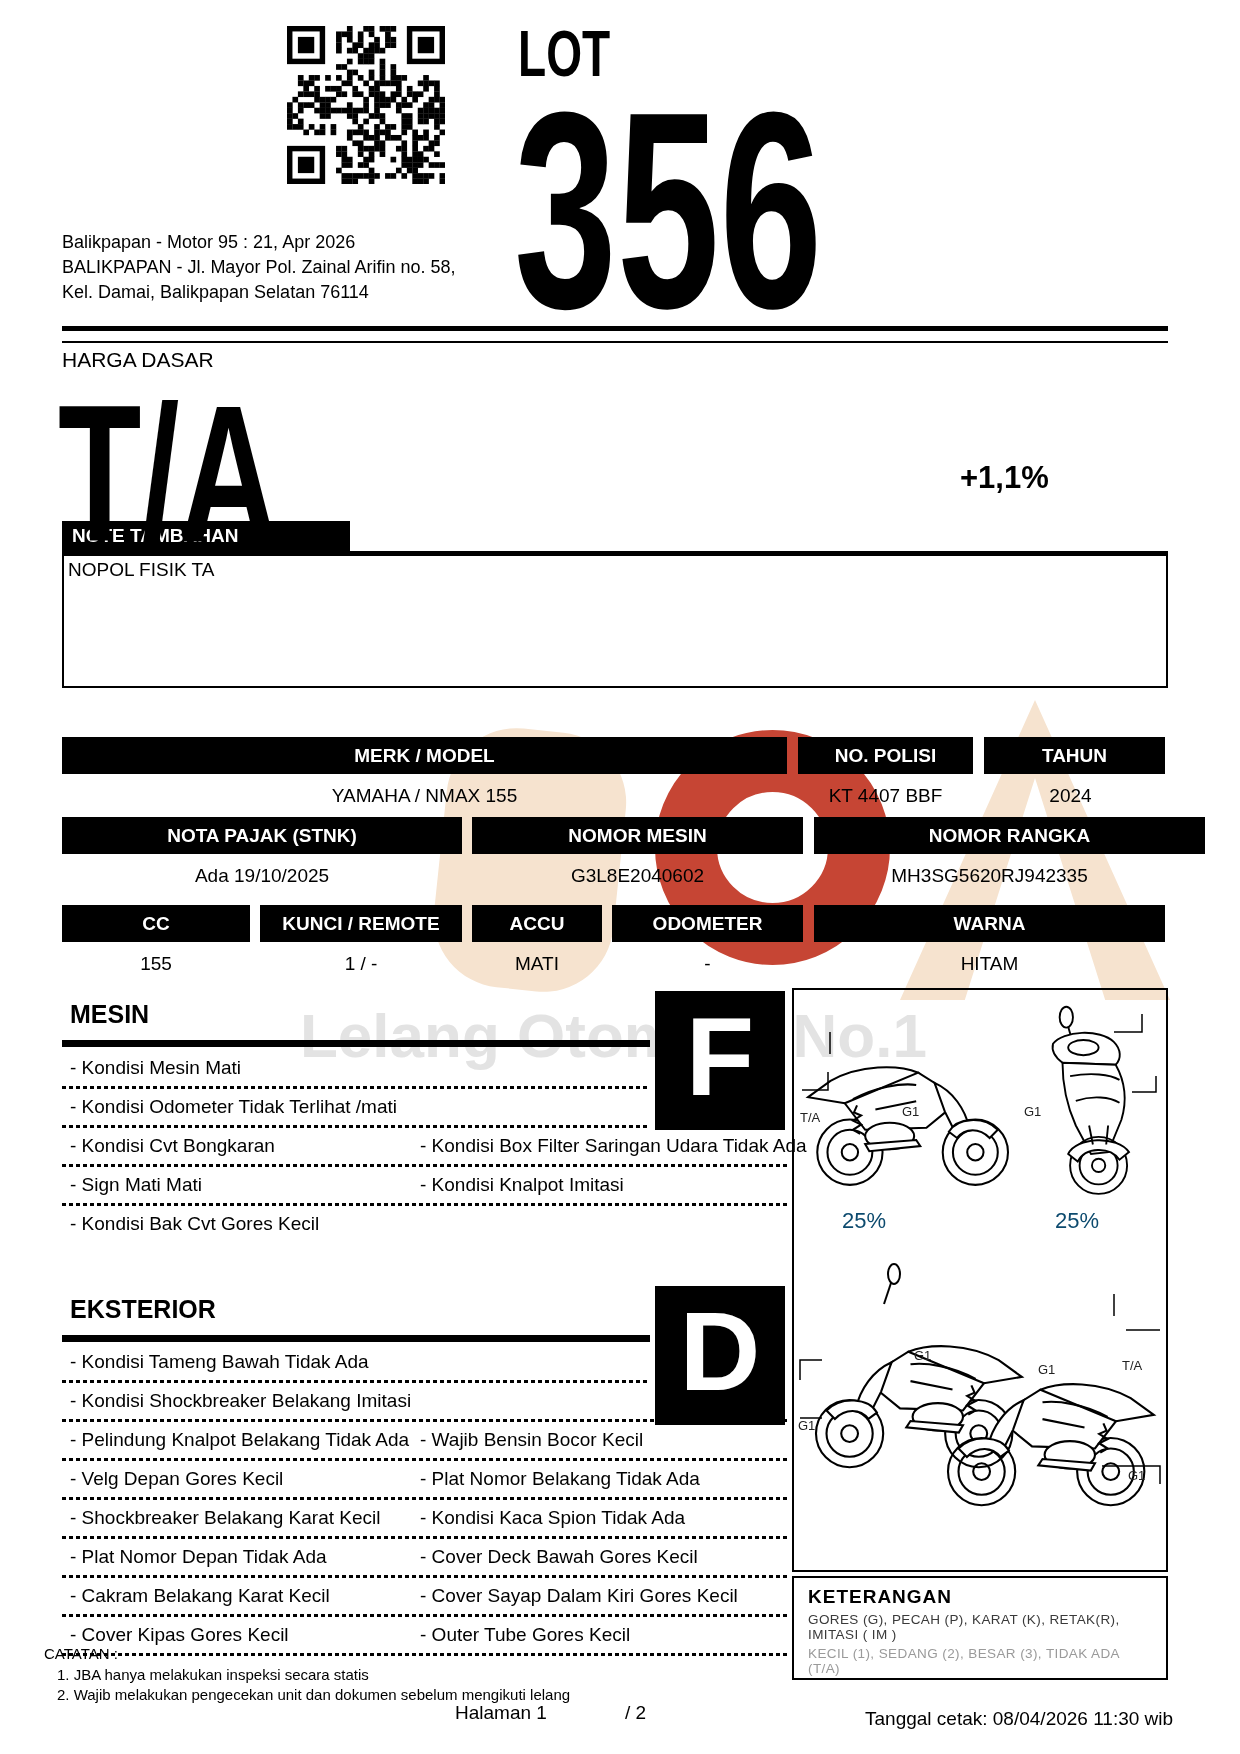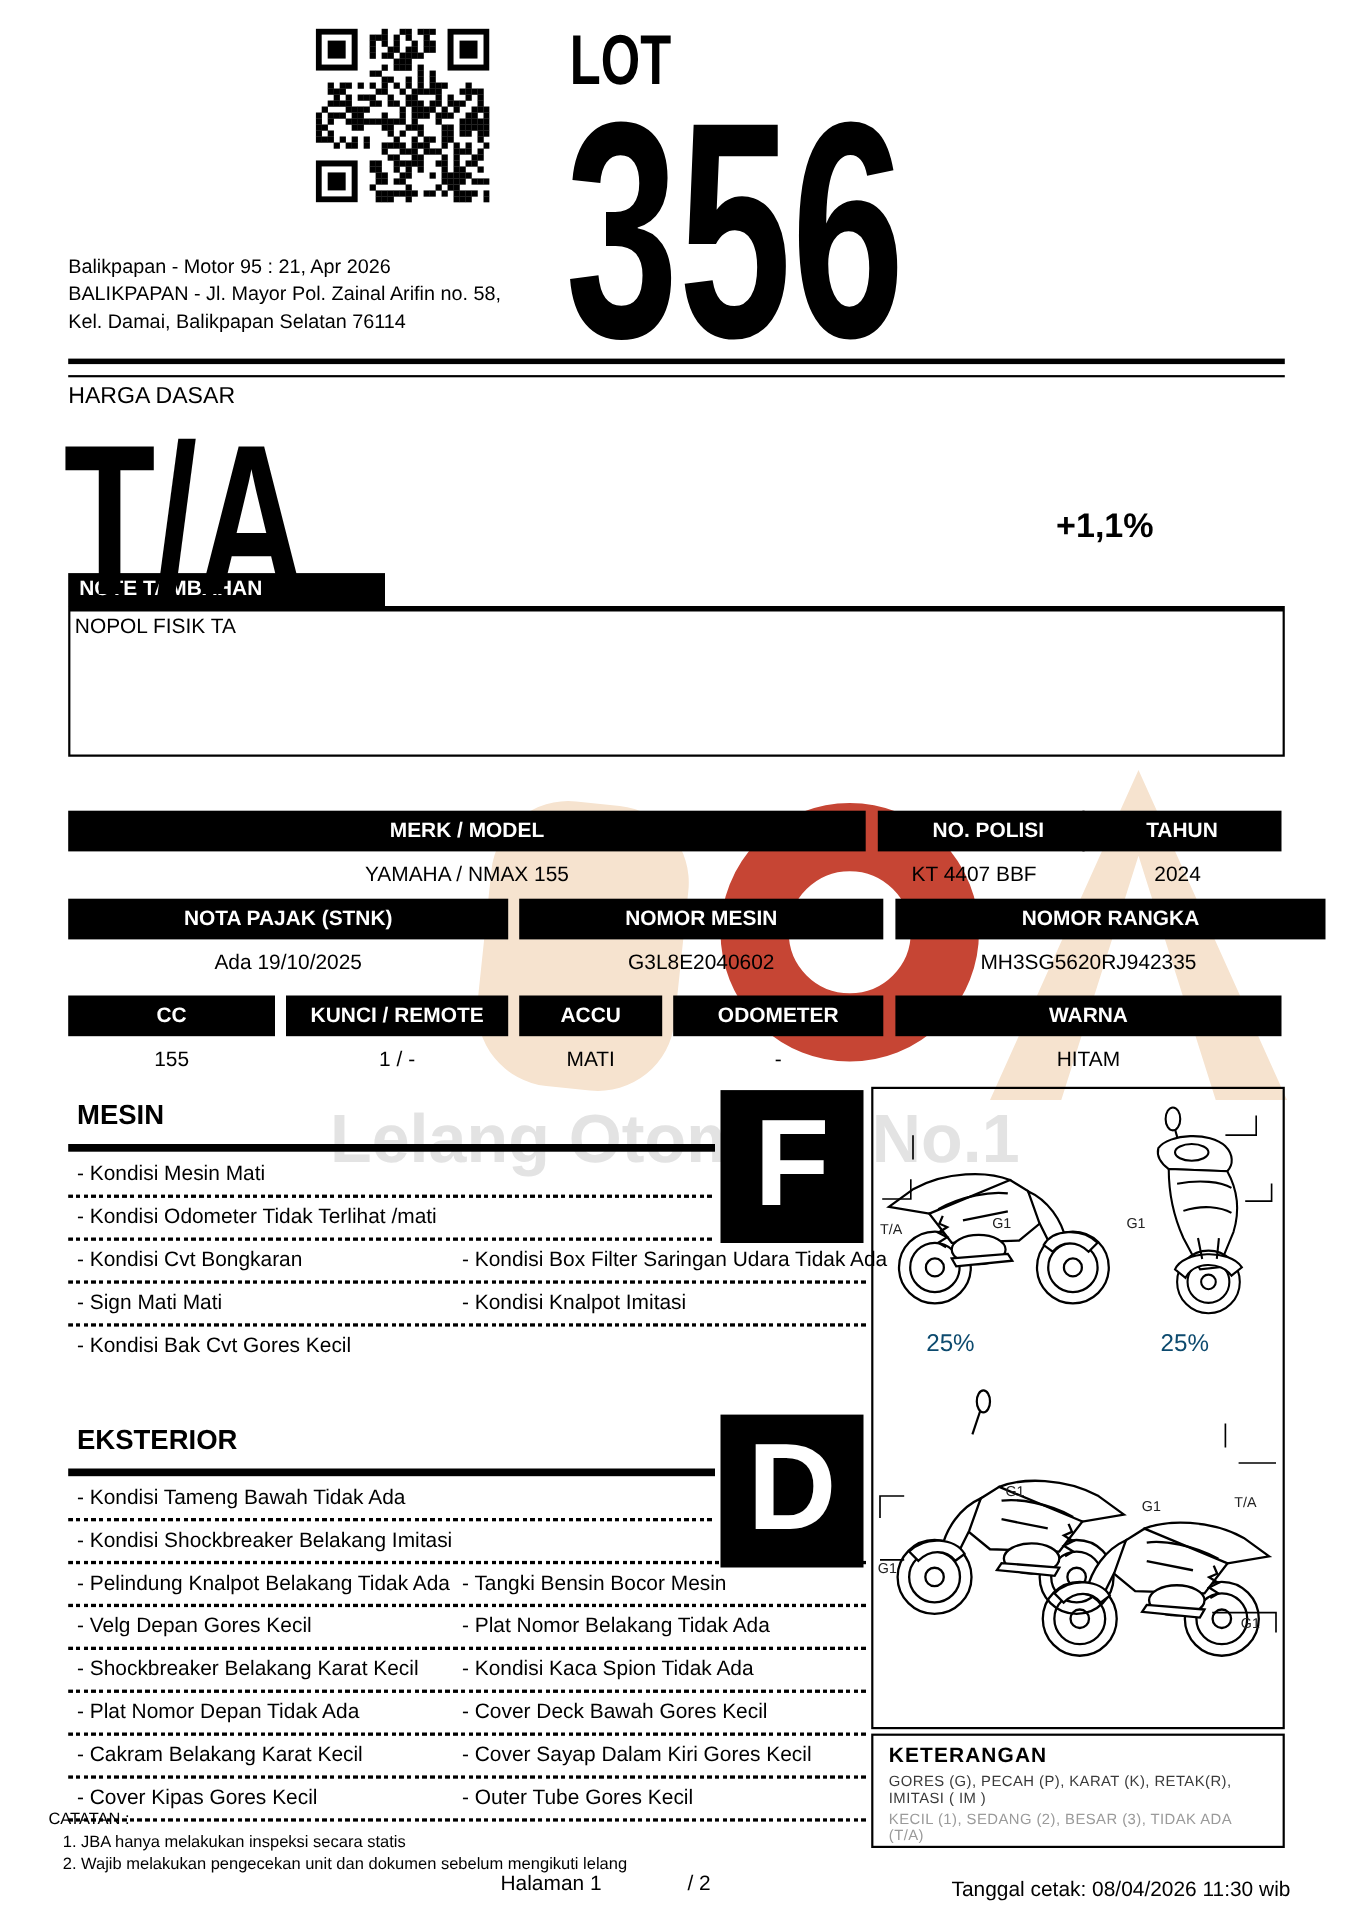--- a/index.html
+++ b/index.html
@@ -401,21 +401,21 @@
     <span class="condensed" style="transform:scaleX(.7);">T/A</span>
   </div>
   <div id="pct-change" class="abs z1">+1,1%</div>
 
   <div id="note-tab" class="abs">NOTE TAMBAHAN</div>
   <div id="note-box" class="abs z1">
     <span>NOPOL FISIK TA</span>
   </div>
 
   <div class="bar" style="left:62px;top:737px;width:725px;">MERK / MODEL</div>
-  <div class="bar" style="left:798px;top:737px;width:175px;padding-left:13px;">NO. POLISI</div>
+  <div class="bar" style="left:798px;top:737px;width:175px;">NO. POLISI</div>
   <div class="bar" style="left:984px;top:737px;width:181px;">TAHUN</div>
   <div class="val" style="left:62px;top:774px;width:725px;">YAMAHA / NMAX 155</div>
   <div class="val" style="left:798px;top:774px;width:175px;">KT 4407 BBF</div>
   <div class="val" style="left:980px;top:774px;width:181px;">2024</div>
 
   <div class="bar" style="left:62px;top:817px;width:400px;">NOTA PAJAK (STNK)</div>
   <div class="bar" style="left:472px;top:817px;width:331px;">NOMOR MESIN</div>
   <div class="bar" style="left:814px;top:817px;width:391px;">NOMOR RANGKA</div>
   <div class="val" style="left:62px;top:854px;width:400px;">Ada 19/10/2025</div>
   <div class="val" style="left:472px;top:854px;width:331px;">G3L8E2040602</div>
@@ -470,21 +470,21 @@
       <div class="lrow">
         <span class="lcell">- Kondisi Tameng Bawah Tidak Ada</span>
         <div class="dots short"></div>
       </div>
       <div class="lrow">
         <span class="lcell">- Kondisi Shockbreaker Belakang Imitasi</span>
         <div class="dots long"></div>
       </div>
       <div class="lrow">
         <span class="lcell">- Pelindung Knalpot Belakang Tidak Ada</span>
-        <span class="lcell rcell">- Tangki Bensin Bocor Mesin</span>
+        <span class="lcell rcell">- Wajib Bensin Bocor Kecil</span>
         <div class="dots long"></div>
       </div>
       <div class="lrow">
         <span class="lcell">- Velg Depan Gores Kecil</span>
         <span class="lcell rcell">- Plat Nomor Belakang Tidak Ada</span>
         <div class="dots long"></div>
       </div>
       <div class="lrow">
         <span class="lcell">- Shockbreaker Belakang Karat Kecil</span>
         <span class="lcell rcell">- Kondisi Kaca Spion Tidak Ada</span>

